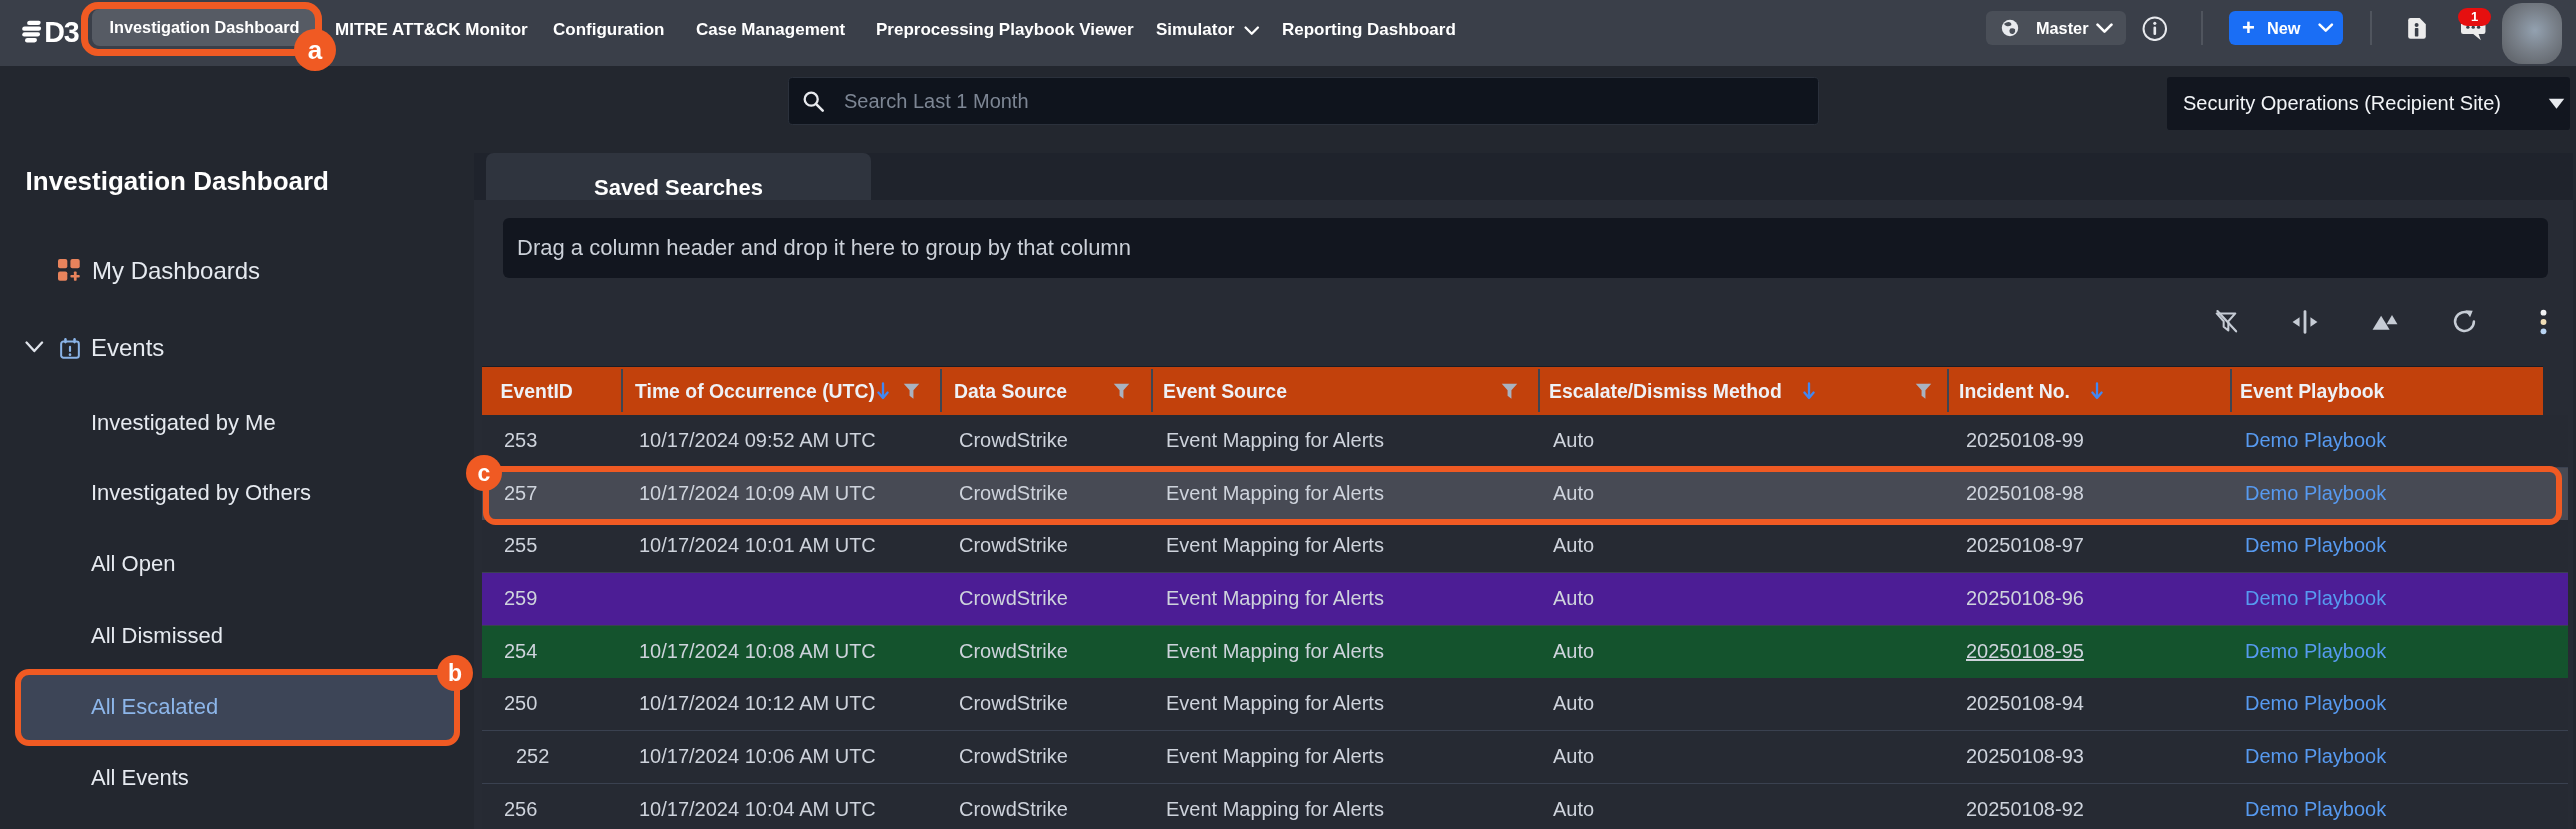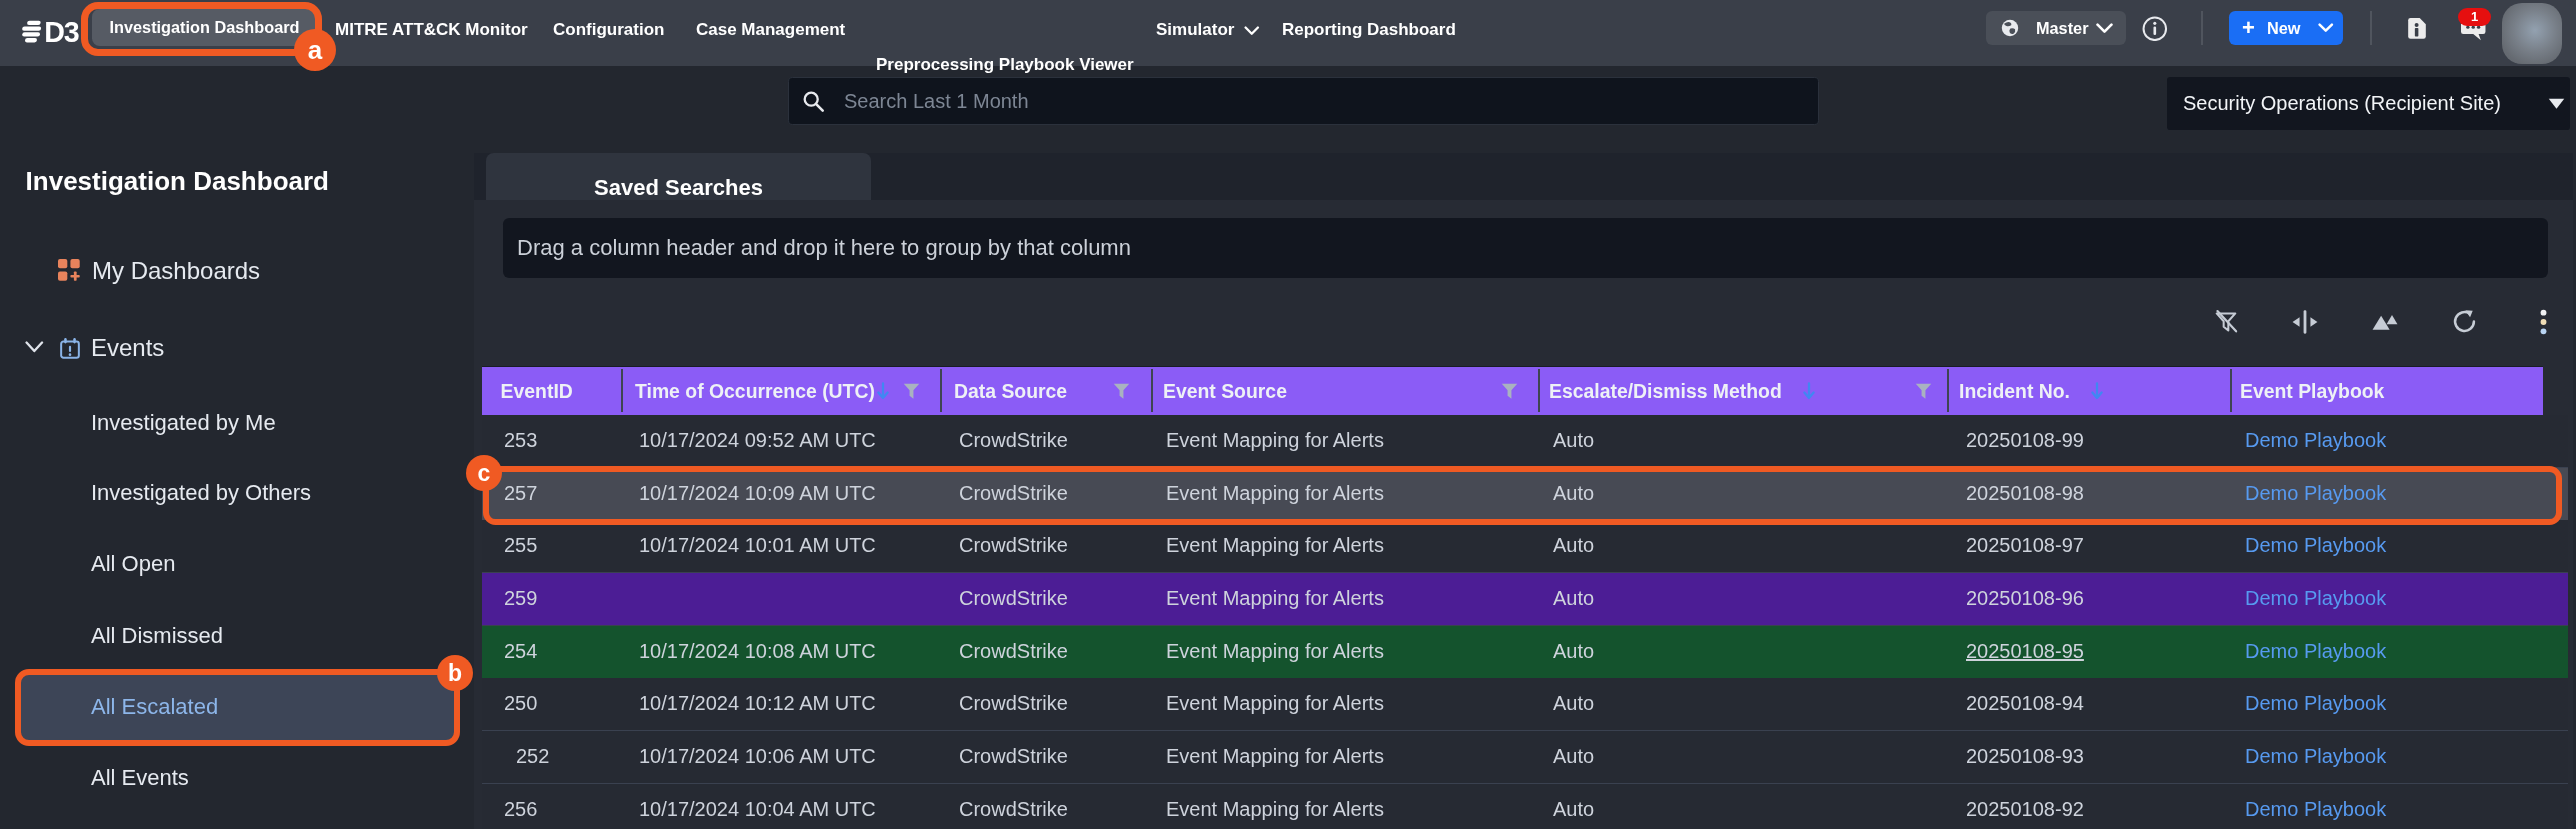--- a/index.html
+++ b/index.html
@@ -20,21 +20,21 @@
   
   .side { position:absolute; color:#e6eaf0; white-space:nowrap; }
 
   
   #tabstrip { left:474px; top:153px; width:2099px; height:47px; background:#1f232c; }
   #card { left:474px; top:200px; width:2099px; height:630px; background:#272b34; }
   #tab { left:486px; top:153px; width:385px; height:47px; background:#2f343e; border-radius:7.7px 7.7px 0 0; color:#fff; font-size:22px; font-weight:700; text-align:center; line-height:70px; }
   #dragbar { left:503px; top:218px; width:2045px; height:60px; background:#12161f; border-radius:6.2px; color:#ccd1d9; font-size:22px; line-height:60px; padding-left:14px; }
 
   
-  #thead { left:482px; top:366px; width:2061px; height:50px; background:#8b5cf6; border-top:1.5px solid #191d26; }
+  #thead { left:482px; top:366px; width:2061px; height:50px; background:#c2410c; border-top:1.5px solid #191d26; }
   .th { position:absolute; top:0; height:48px; line-height:48px; color:#eef1f6; font-size:19.4px; font-weight:700; white-space:nowrap; }
   .colsep { position:absolute; top:2.3px; width:1.5px; height:43px; background:#3e4552; }
   .row { position:absolute; left:482px; width:2086px; height:53px; background:#262a33; border-bottom:1.5px solid #3a4150; }
   .cell { position:absolute; top:0; height:51px; line-height:51px; color:#ced3dc; font-size:20px; white-space:nowrap; }
   .link { color:#579af0; }
 
   
   .ann { position:absolute; border:7px solid #f05a23; background:transparent; }
   .anncircle { position:absolute; background:#f05a23; border-radius:50%; color:#fff; font-weight:700; text-align:center; }
 </style>
@@ -49,21 +49,21 @@
     <rect x="1.5" y="15" width="23" height="5.6" rx="2.8"></rect>
     <rect x="6" y="22.5" width="15.5" height="5.6" rx="2.8"></rect>
   </g>
   <text x="30" y="29.5" fill="#ffffff" font-family="Liberation Sans" font-size="37" font-weight="bold" letter-spacing="-1.5">D3</text>
 </svg>
 
 <div id="navpill" class="abs">Investigation Dashboard</div>
 <div class="navitem" style="left:335px;">MITRE ATT&amp;CK Monitor</div>
 <div class="navitem" style="left:553px;">Configuration</div>
 <div class="navitem" style="left:696px;">Case Management</div>
-<div class="navitem" style="left:876px;margin-top:35px;">Preprocessing Playbook Viewer</div>
+<div class="navitem" style="left:876px;">Preprocessing Playbook Viewer</div>
 <div class="navitem" style="left:1156px;">Simulator</div>
 <svg class="abs" style="left:1244px; top:25.6px;" width="15.5" height="10" viewBox="0 0 20 13">
     <path d="M2,2 L10,10 L18,2" stroke="#fff" stroke-width="3" fill="none" stroke-linecap="round" stroke-linejoin="round"></path>
   </svg>
 <div class="navitem" style="left:1282px;">Reporting Dashboard</div>
 
 <div class="abs" style="left:1986px; top:11px; width:140px; height:34px; background:#4a4f58; border-radius:6.2px;"></div>
 <svg class="abs" style="left:2001px; top:19.4px;" width="18" height="18" viewBox="0 0 23 23">
   <circle cx="11.5" cy="11.5" r="10.5" fill="#e8eaee"></circle>
   <path d="M4,6 q4,-3 7,-2 q3,1 2,4 q-3,2 -6,1 q-3,-1 -3,-3z" fill="#4a4f58"></path>

